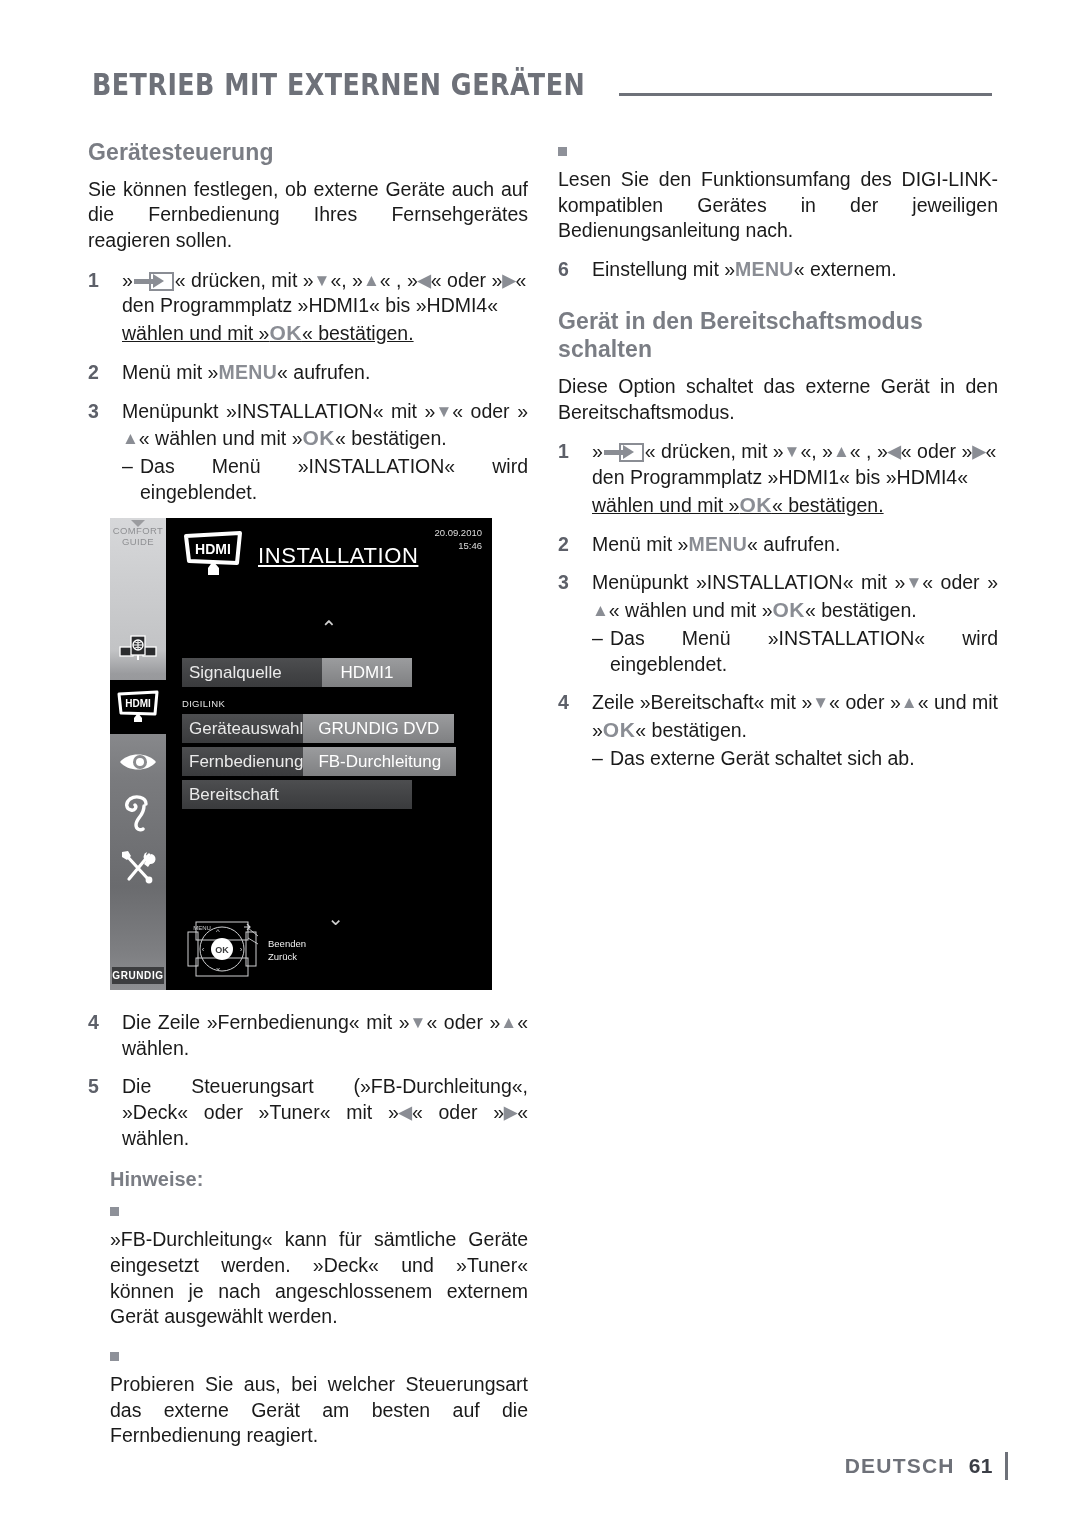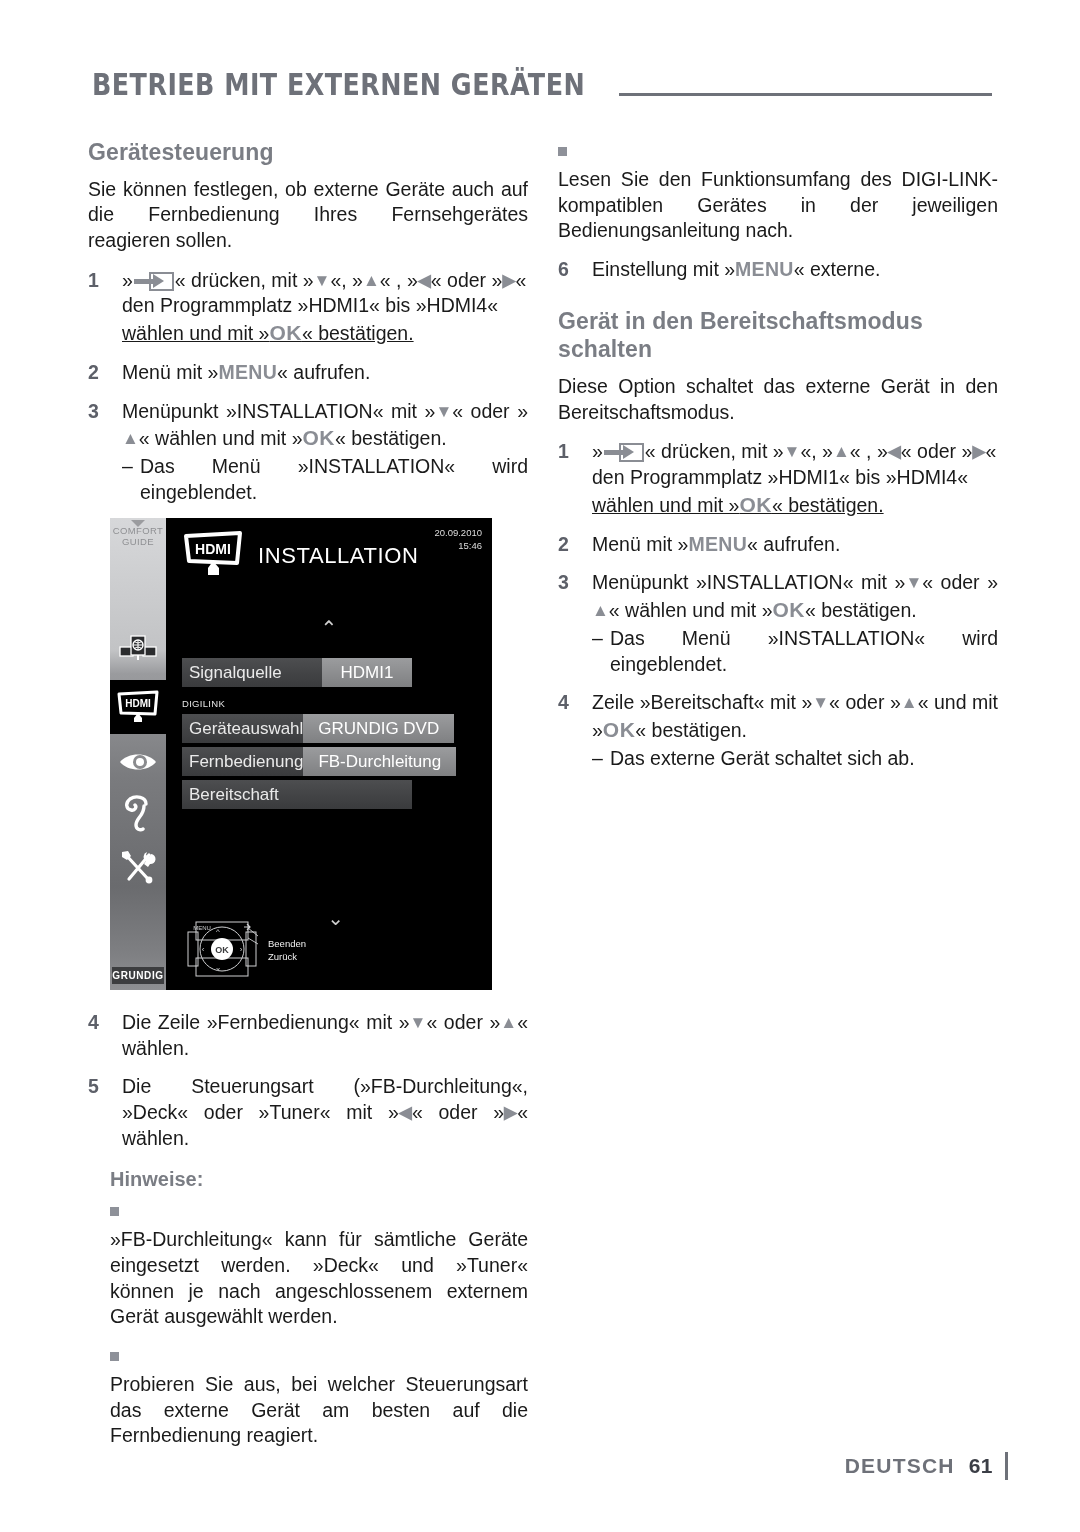--- a/index.html
+++ b/index.html
@@ -267,20 +267,21 @@
     position: absolute;
     left: 16px; top: 12px;
     display: flex;
     align-items: center;
   }
   #tv-title-row .tv-title {
     color: #ffffff;
     font-size: 22px;
     letter-spacing: 0.6px;
     margin-left: 14px;
+    text-decoration: underline;
   }
   #tv-caret-up {
     position: absolute;
     left: 50%; top: 100px;
     transform: translateX(-50%);
     color: #cfcfcf;
     font-size: 20px;
     line-height: 1;
   }
   #tv-caret-down {
@@ -590,21 +591,21 @@
   <div class="note" style="margin-left:0;">
     <div class="bullet">
         <i></i>
       </div>
     <div class="note-body">Lesen Sie den Funktionsumfang des DIGI-LINK-kompatiblen Gerätes in der jeweiligen Bedienungsanleitung nach.</div>
   </div>
 
   <div class="step">
     <div class="step-num">6</div>
     <div class="step-body">
-      <span>Einstellung mit »</span><span class="key">MENU</span><span>« externe.</span>
+      <span>Einstellung mit »</span><span class="key">MENU</span><span>« externem.</span>
     </div>
   </div>
 
   <h2 class="section-heading" style="margin-top:24px;">Gerät in den Bereitschaftsmodus schalten</h2>
 
   <p class="body-text">Diese Option schaltet das externe Gerät in den Bereitschaftsmodus.</p>
 
   <div class="step">
     <div class="step-num">1</div>
     <div class="step-body">

